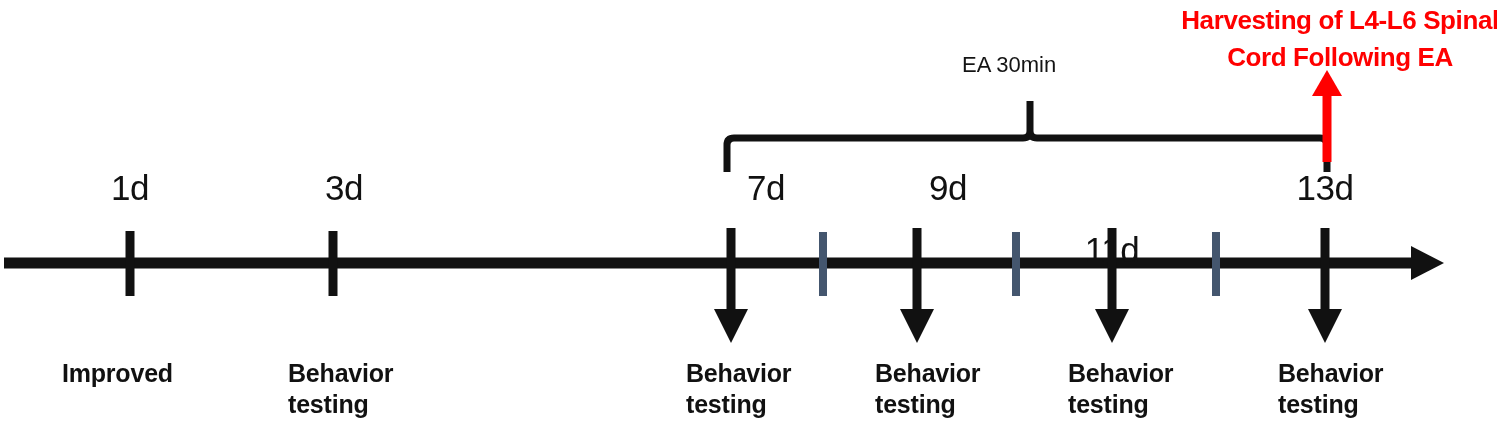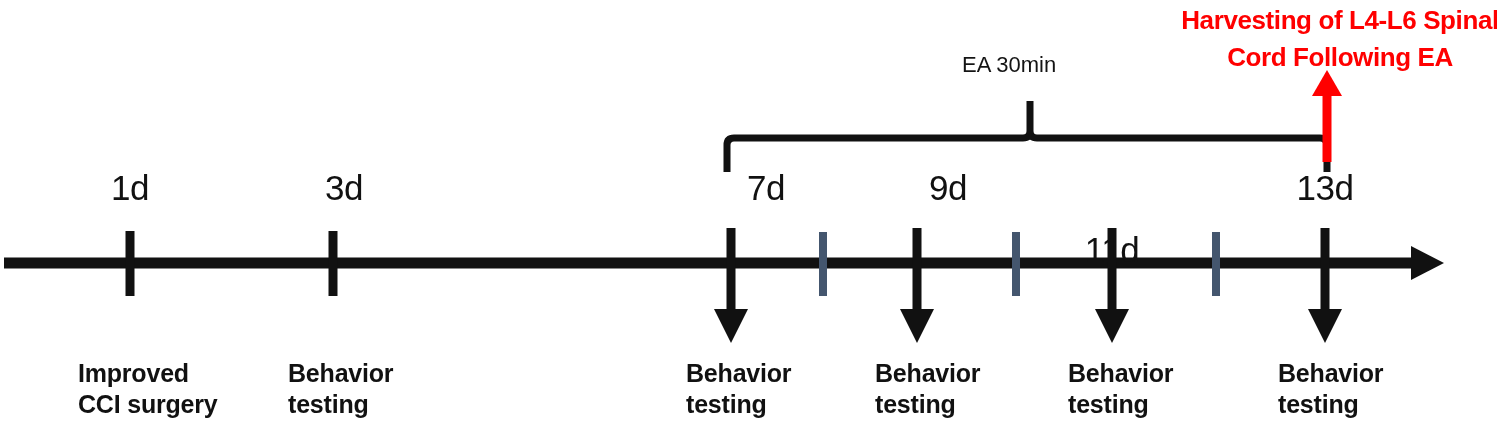--- a/index.html
+++ b/index.html
@@ -133,23 +133,22 @@
     <polygon points="1312,96 1342,96 1327,70" fill="#ff0000"></polygon>
   </svg>
 
   <div class="day-label" style="left:130px; top:170px;">1d</div>
   <div class="day-label" style="left:344px; top:170px;">3d</div>
   <div class="day-label" style="left:766px; top:170px;">7d</div>
   <div class="day-label" style="left:948px; top:170px;">9d</div>
   <div class="day-label" style="left:1112px; top:184px;margin-top:48px;">11d</div>
   <div class="day-label" style="left:1325px; top:170px;">13d</div>
 
-  <div class="event-label" style="left:78px; top:358px;">
+  <div class="event-label" style="left:62px; top:358px;">
     <div>Improved</div>
-    <div>CCI surgery</div>
   </div>
 
   <div class="event-label" style="left:288px; top:358px;">
     <div>Behavior</div>
     <div>testing</div>
   </div>
 
   <div class="event-label" style="left:686px; top:358px;">
     <div>Behavior</div>
     <div>testing</div>

